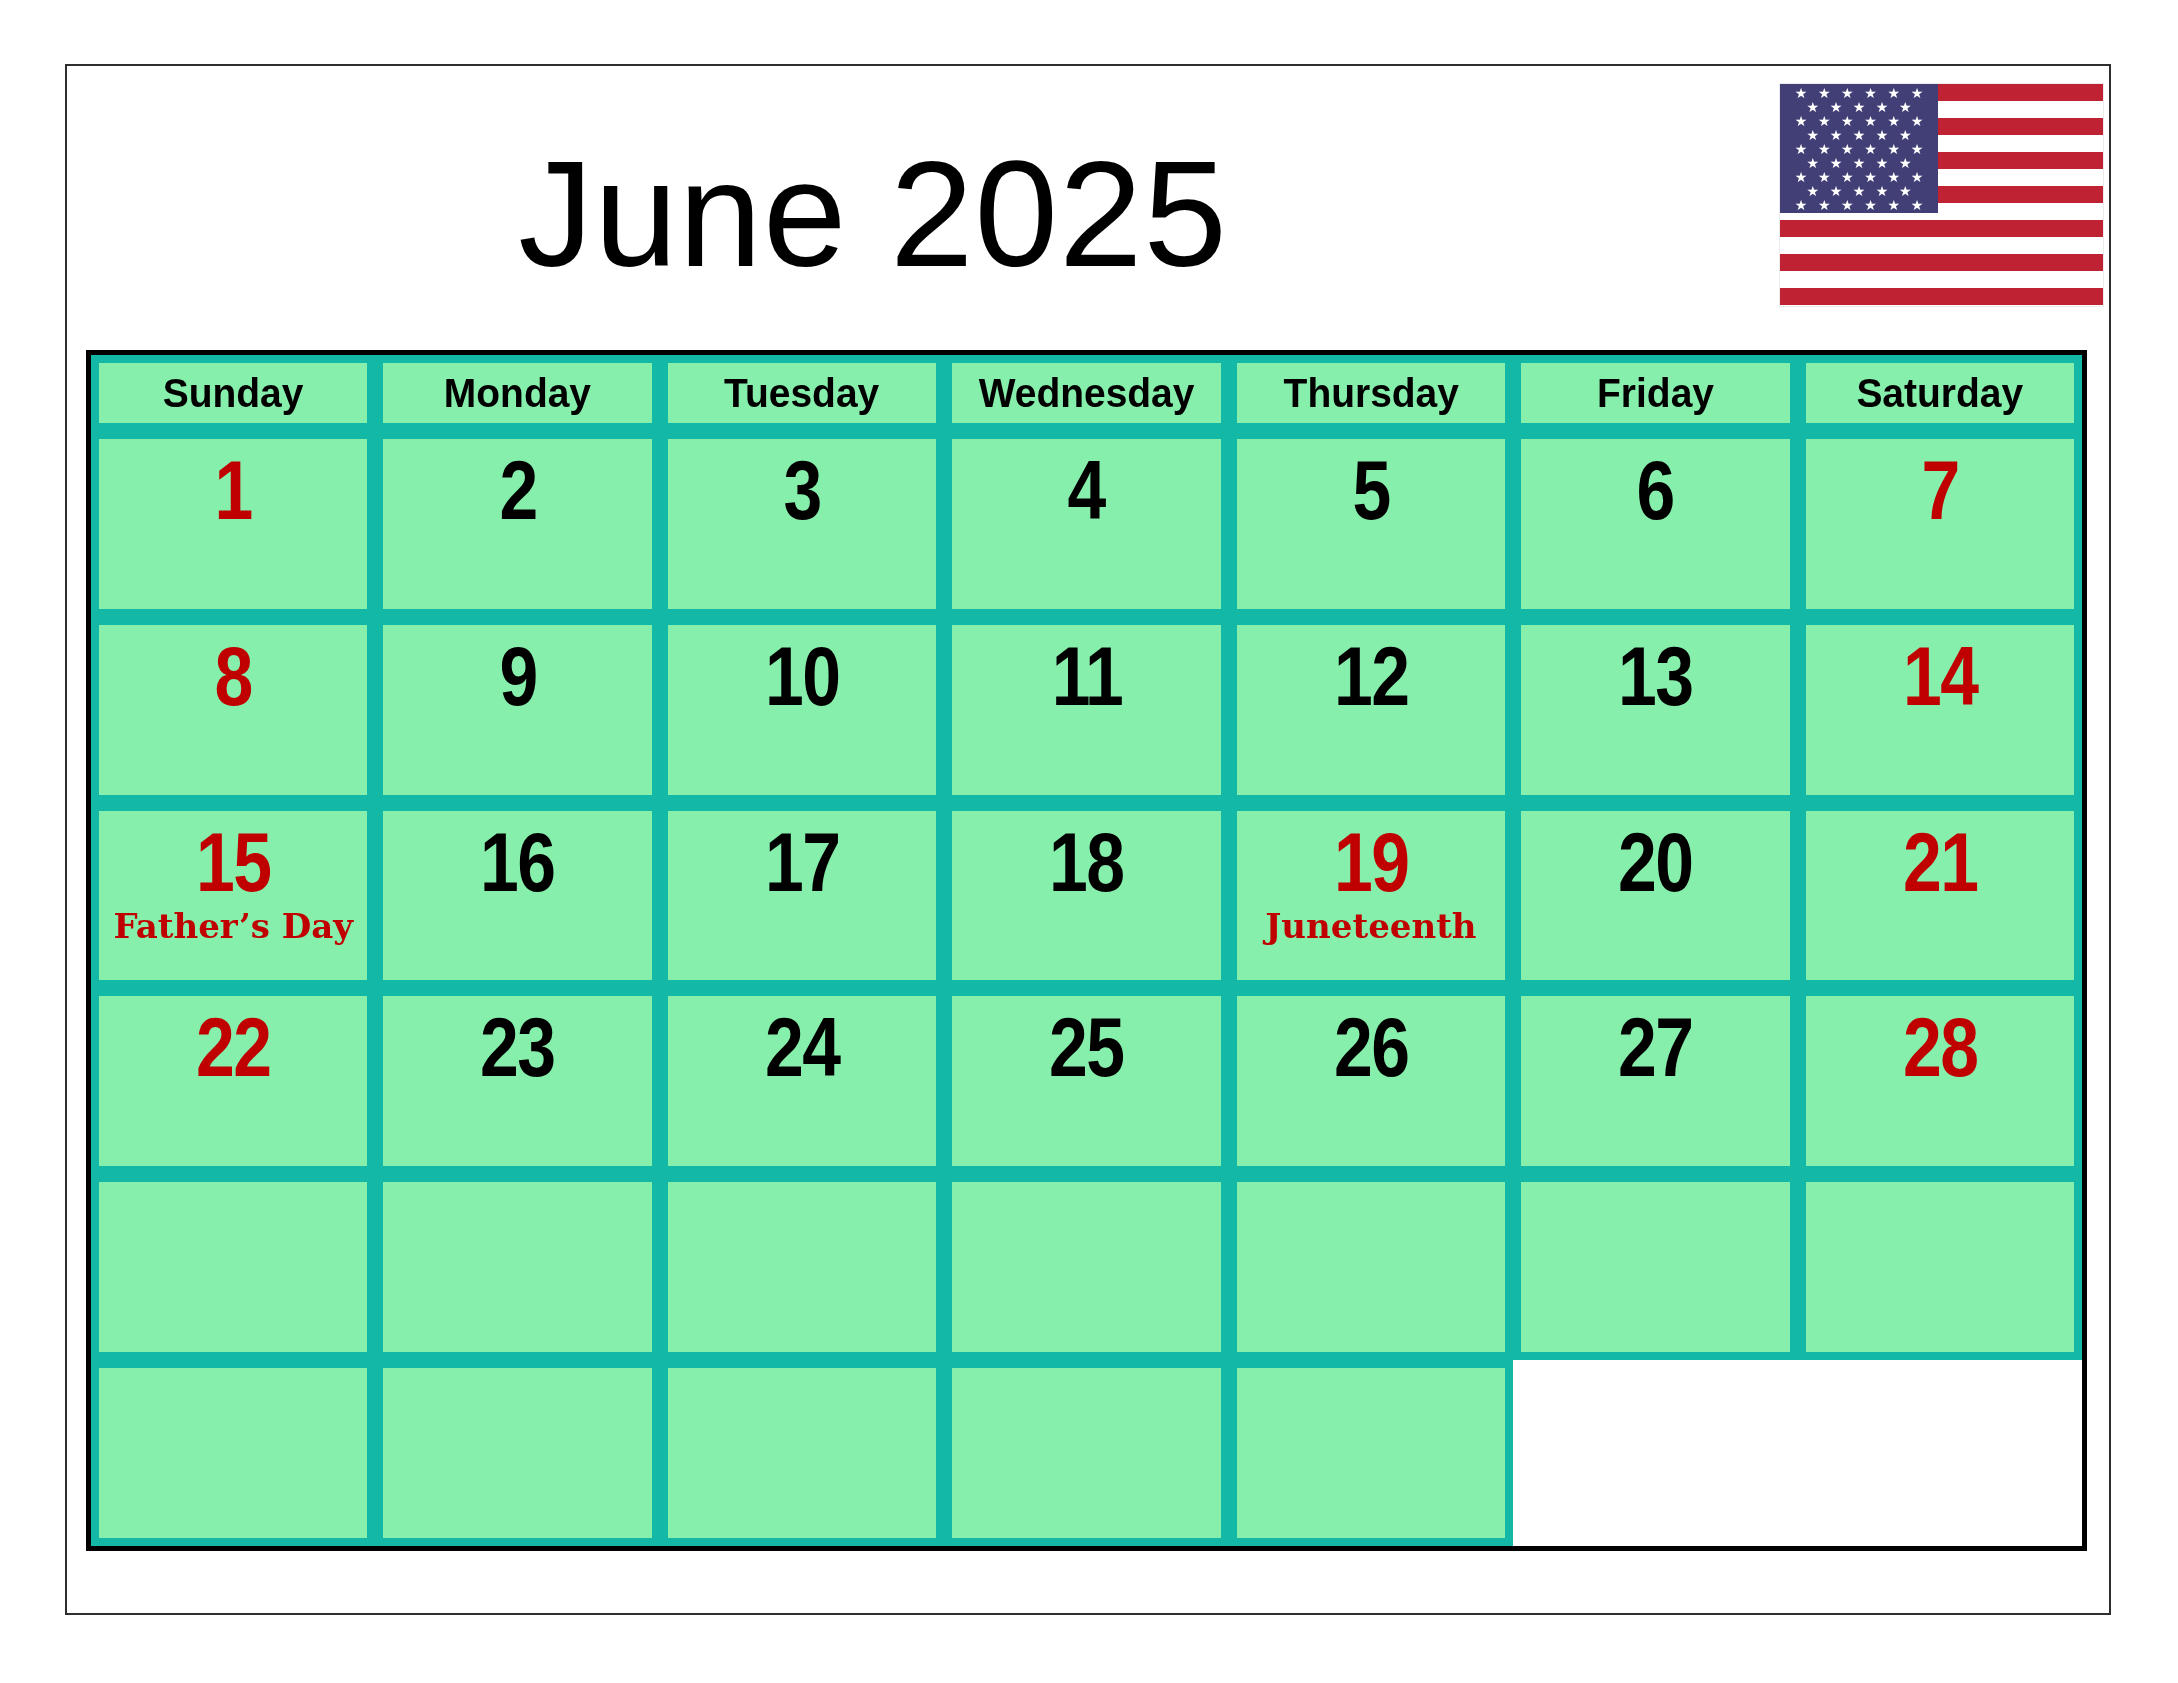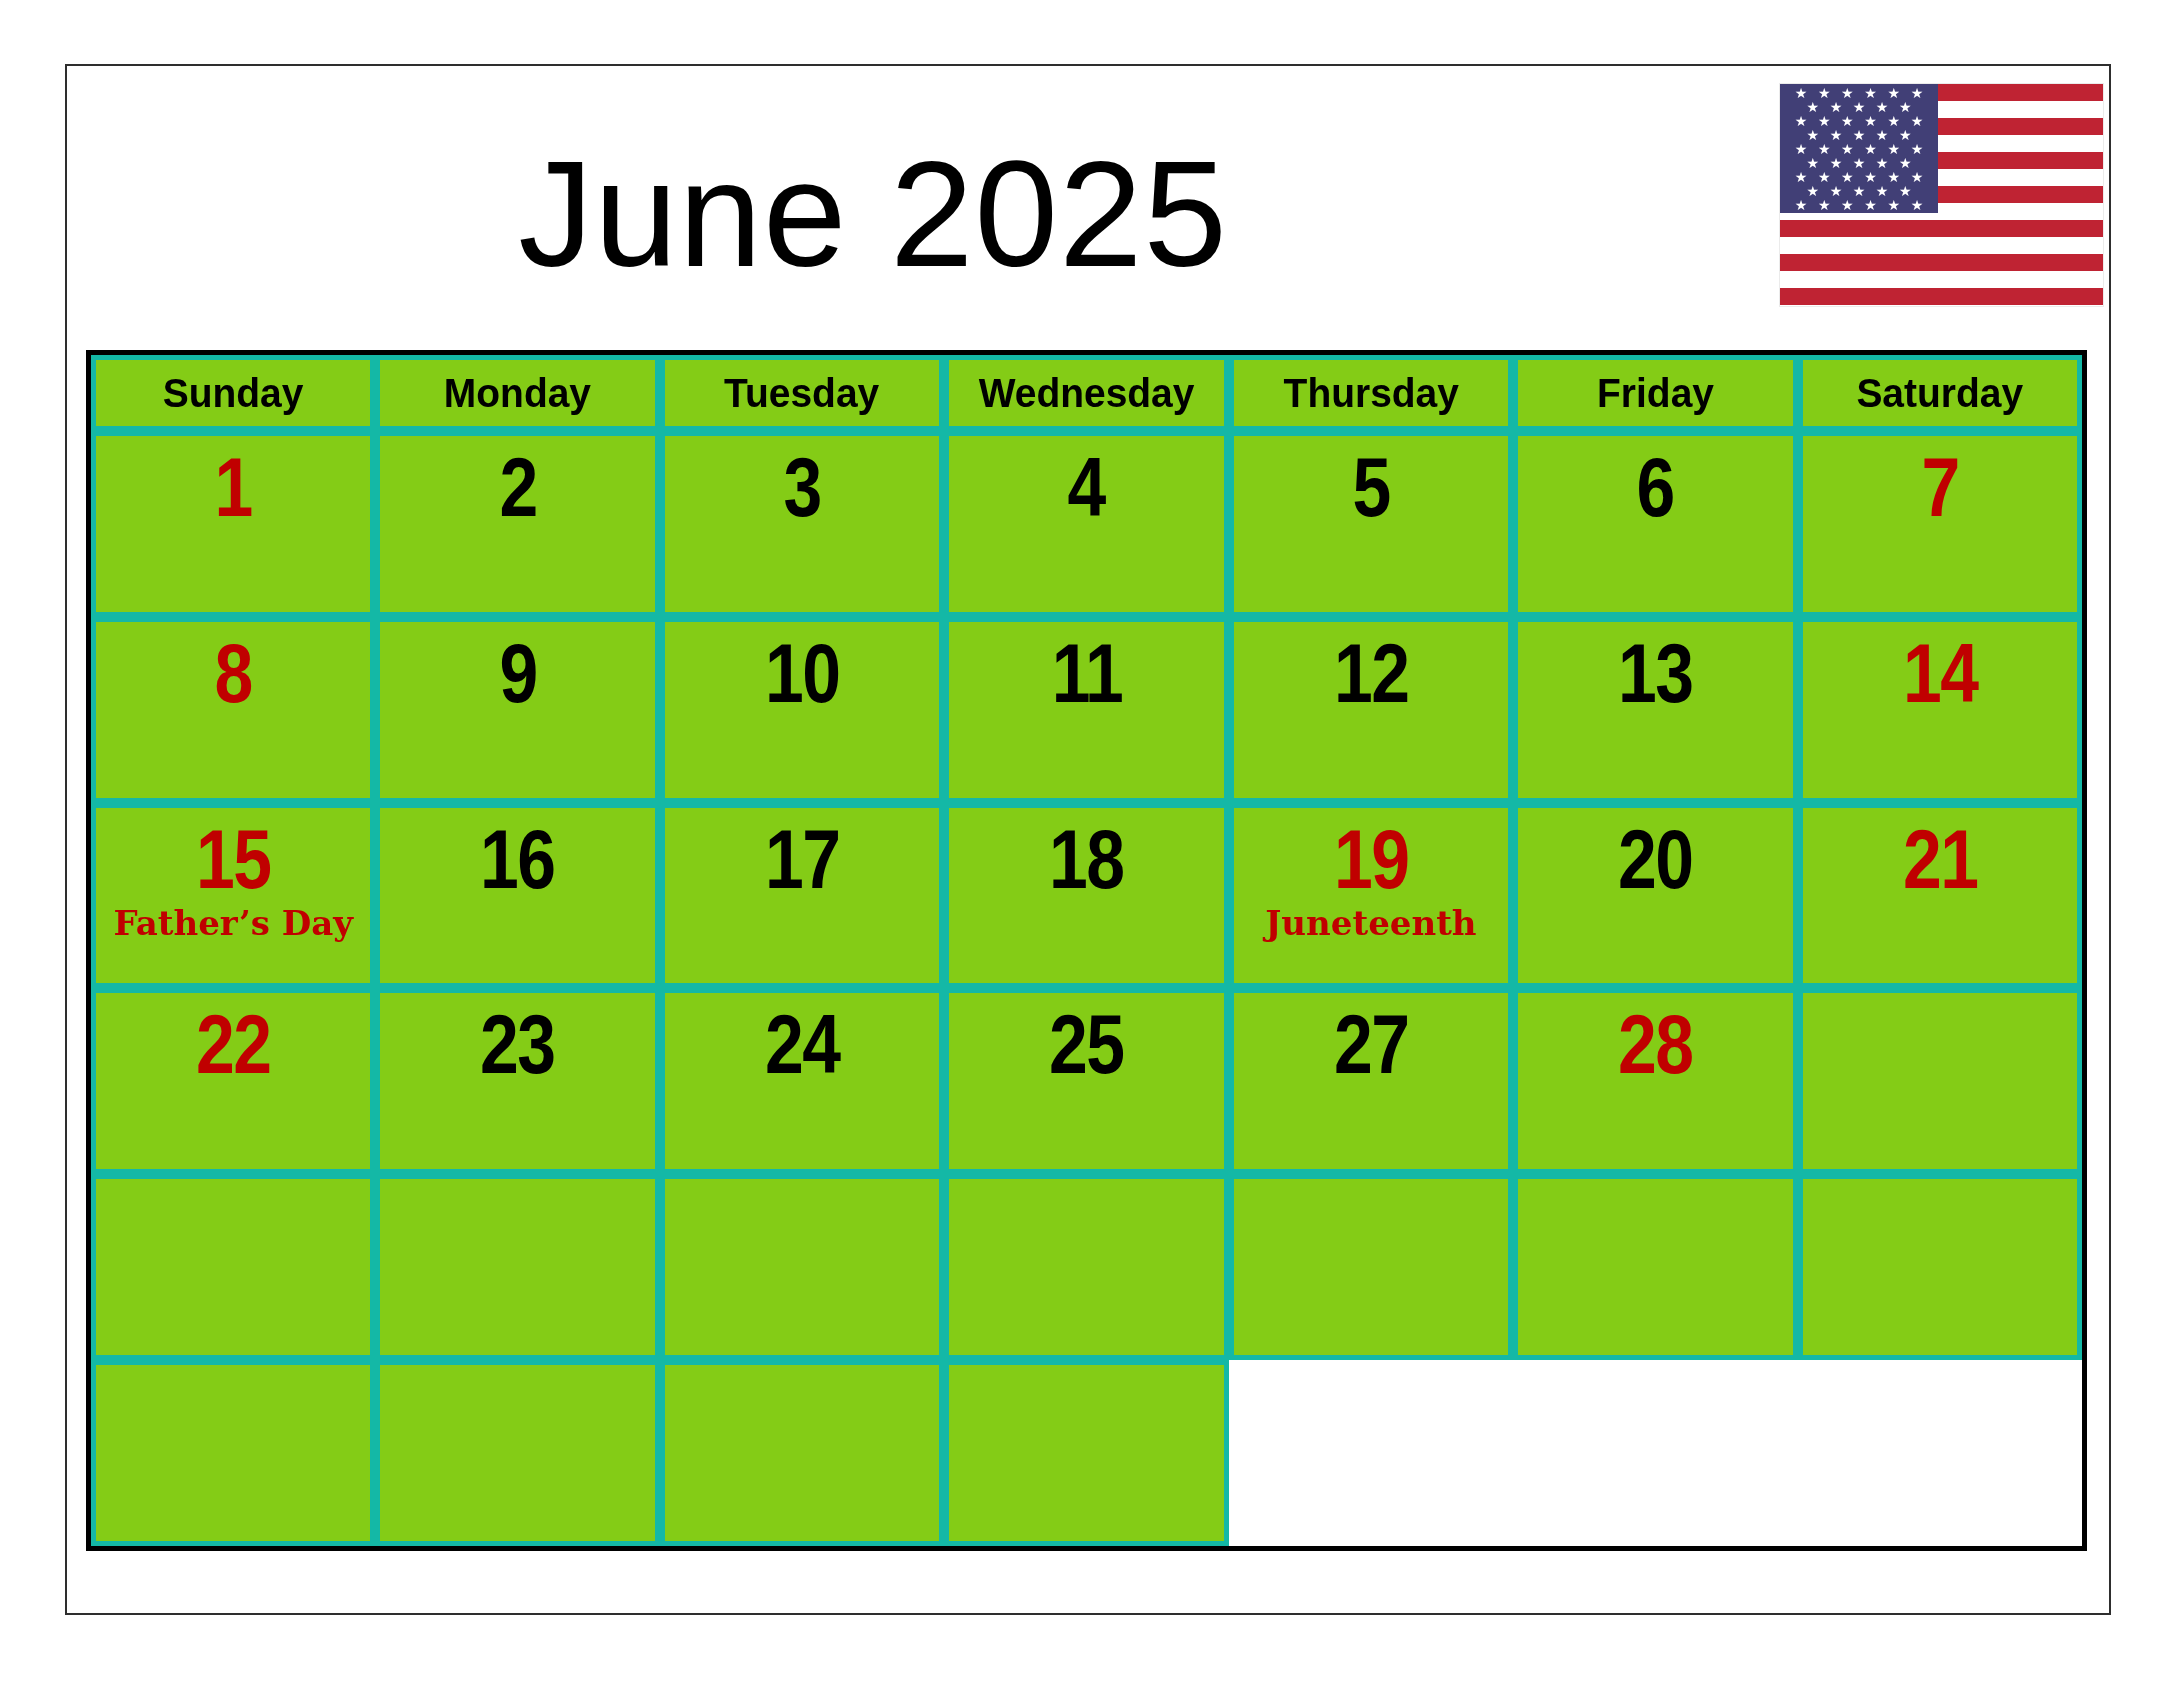--- a/index.html
+++ b/index.html
@@ -69,21 +69,21 @@
   .calendar {
     position: absolute;
     left: 86px; top: 350px;
     width: 2001px; height: 1201px;
     border: 5px solid #000;
     display: grid;
     grid-template-columns: repeat(7, 1fr);
     grid-template-rows: 76px repeat(6, 1fr);
     background: #fff;
   }
-  .cell { border: 5px solid #14b8a6; background: #84cc16; overflow: hidden; }
+  .cell { border: 8px solid #14b8a6; background: #86efac; overflow: hidden; }
 
   .dow {
     display: flex;
     align-items: center;
     justify-content: center;
     font-size: 41px;
     font-weight: 700;
     color: #000;
   }
   .dow > span { display: inline-block; transform: scaleX(0.95); white-space: nowrap; }
@@ -230,20 +230,21 @@
     <div class="cell date-cell"><span class="date-num">16</span></div>
     <div class="cell date-cell"><span class="date-num">17</span></div>
     <div class="cell date-cell"><span class="date-num">18</span></div>
     <div class="cell date-cell"><span class="date-num red">19</span><div class="holiday">Juneteenth</div></div>
     <div class="cell date-cell"><span class="date-num">20</span></div>
     <div class="cell date-cell"><span class="date-num red">21</span></div>
     <div class="cell date-cell"><span class="date-num red">22</span></div>
     <div class="cell date-cell"><span class="date-num">23</span></div>
     <div class="cell date-cell"><span class="date-num">24</span></div>
     <div class="cell date-cell"><span class="date-num">25</span></div>
+    <div class="cell date-cell"><span class="date-num">26</span></div>
     <div class="cell date-cell"><span class="date-num">27</span></div>
     <div class="cell date-cell"><span class="date-num red">28</span></div>
     <div class="cell date-cell"></div>
     <div class="cell date-cell"></div>
     <div class="cell date-cell"></div>
     <div class="cell date-cell"></div>
     <div class="cell date-cell"></div>
     <div class="cell date-cell"></div>
     <div class="cell date-cell"></div>
     <div class="cell date-cell"></div>

